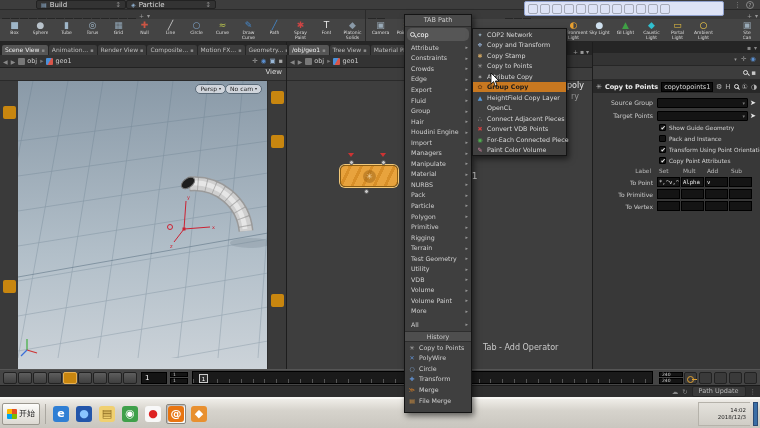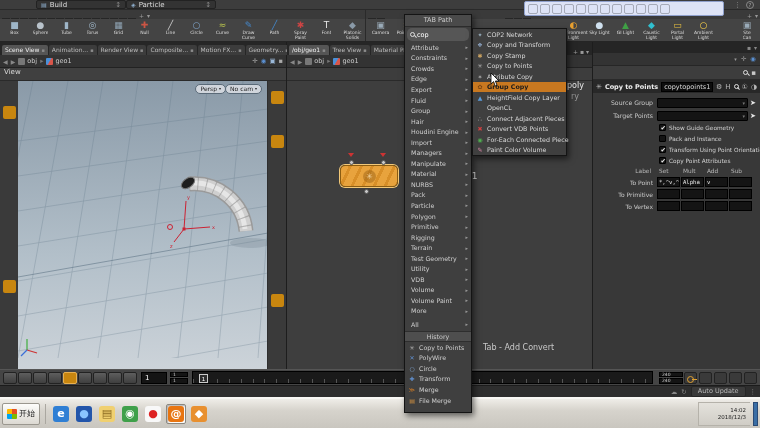--- a/index.html
+++ b/index.html
@@ -56,21 +56,21 @@
   .pathbar{height:13px;background:#333;border-bottom:1px solid #222;display:flex;align-items:center;gap:3px;padding:0 3px;color:#ccc;font-size:6.5px;}
   .navarrow{color:#888;font-size:6px;}
   .crumb{display:flex;align-items:center;gap:2px;}
   .crumb-ic{width:7px;height:7px;border-radius:1px;background:#777;flex:none;}
   .crumb-ic.geo{background:linear-gradient(120deg,#4a90d9 45%,#d9564a 55%);}
   .crumb-sep{color:#777;}
   .bar-right{margin-left:auto;display:flex;gap:3px;align-items:center;color:#aaa;font-size:6.5px;}
 
   
   #scene-pane{width:287px;display:flex;flex-direction:column;border-right:1px solid #1d1d1d;}
-  #viewbar{height:13px;background:#404040;border-bottom:1px solid #2a2a2a;display:flex;align-items:flex-start;gap:4px;padding:0 4px;color:#ddd;font-size:7px;flex-direction:column;}
+  #viewbar{height:13px;background:#404040;border-bottom:1px solid #2a2a2a;display:flex;align-items:flex-end;gap:4px;padding:0 4px;color:#ddd;font-size:7px;flex-direction:column;}
   #viewbar .vb-mid{margin-left:40px;display:flex;gap:8px;color:#2e2e2e;font-size:7px;}
   #viewport{flex:1;display:flex;min-height:0;}
   .vp-col{background:#3a3a3a;display:flex;flex-direction:column;align-items:center;gap:1.5px;padding-top:10px;}
   #vp-left{width:18px;}
   #vp-right{width:19px;border-left:1px solid #2e2e2e;}
   .vp-ic{width:13px;height:13px;font-size:8px;line-height:13px;text-align:center;border-radius:2px;flex:none;}
   .vp-ic.hl{background:#c8860f;}
   #vp-canvas{flex:1;position:relative;background:linear-gradient(#8a9aa8,#b2bfc9 60%,#ccd3d9);overflow:hidden;}
   .vp-pill{position:absolute;top:3px;background:rgba(215,220,225,.9);border:1px solid #5a6a78;border-radius:6px;font-size:6px;line-height:8px;color:#222;padding:0 4px;display:flex;gap:2px;align-items:center;}
   #pill-persp{right:41px;} #pill-nocam{right:5px;}
@@ -552,21 +552,21 @@
           <div class="badge">✳</div>
         </div>
         <div class="ndot" style="left:62px;top:79px"></div>
         <div class="ndot" style="left:94px;top:79px"></div>
         <div class="nflag" style="left:61px;top:72px"></div>
         <div class="nflag" style="left:93px;top:72px"></div>
         <div class="ndot" style="left:77px;top:108px"></div>
         <div id="node-name">s1</div>
         <div id="clip-poly">poly</div>
         <div id="clip-ry">ry</div>
-        <div id="net-hint">Tab - Add Convert</div>
+        <div id="net-hint">Tab - Add Operator</div>
       </div>
     </div>
 
     <div id="param-pane">
       <div id="pp-stow">
         <span>▪</span>
         <span>▾</span>
       </div>
       <div id="pp-link">
         <span style="font-size:5px">▾</span>
@@ -700,21 +700,21 @@
       <div class="pb-ic"></div>
         <div class="pb-ic"></div>
         <div class="pb-ic"></div>
         <div class="pb-ic"></div>
     </div>
   </div>
 
   <div id="statusrow">
     <span>☁</span>
     <span>↻</span>
-    <span id="auto-update">Auto Update</span>
+    <span id="auto-update">Path Update</span>
     <span>⋮</span>
   </div>
 
   <div id="taskbar">
     <div id="startbtn">
       <span id="startflag"></span>
       <span>开始</span>
     </div>
     <div class="tb-sep"></div>
     <div class="tb-ic">

